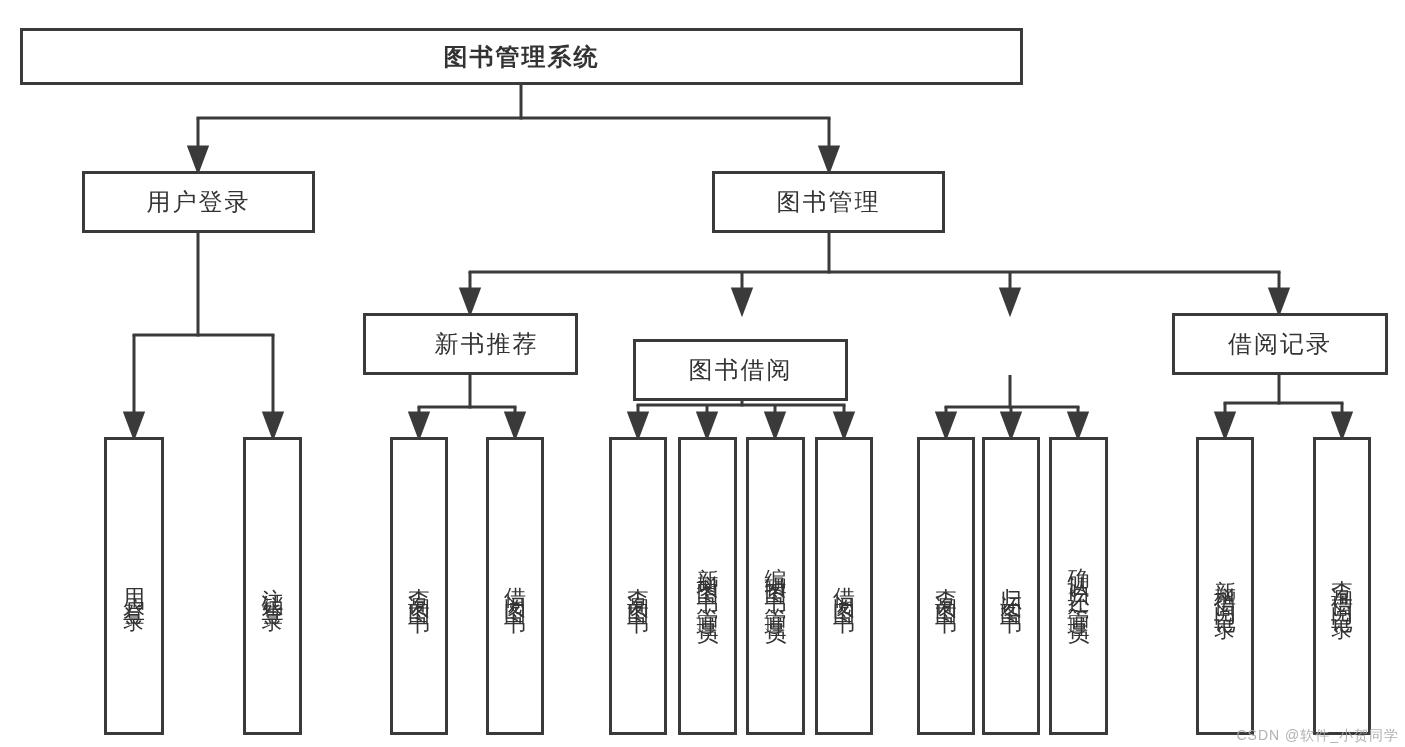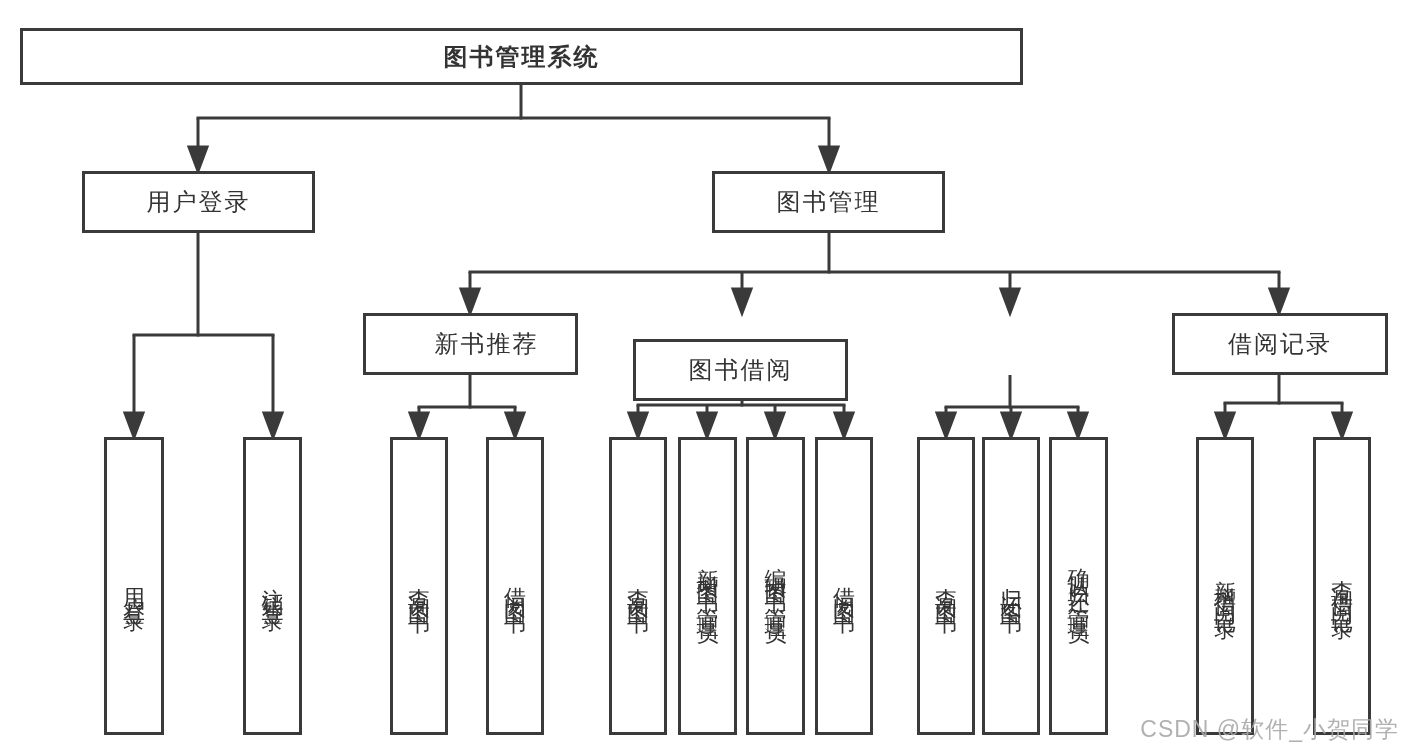--- a/index.html
+++ b/index.html
@@ -43,21 +43,21 @@
     writing-mode: vertical-rl;
     text-orientation: mixed;
     font-size: 22px;
     letter-spacing: 8px;
     line-height: 1;
   }
   .watermark {
     position: absolute;
     right: 6px;
     bottom: 2px;
-    font-size: 23px;
+    font-size: 14px;
     color: rgba(168, 168, 168, 0.9);
     z-index: 5;
     white-space: nowrap;
     letter-spacing: 1px;
   }
 </style>
 </head>
 <body>
 
 <div class="canvas">

